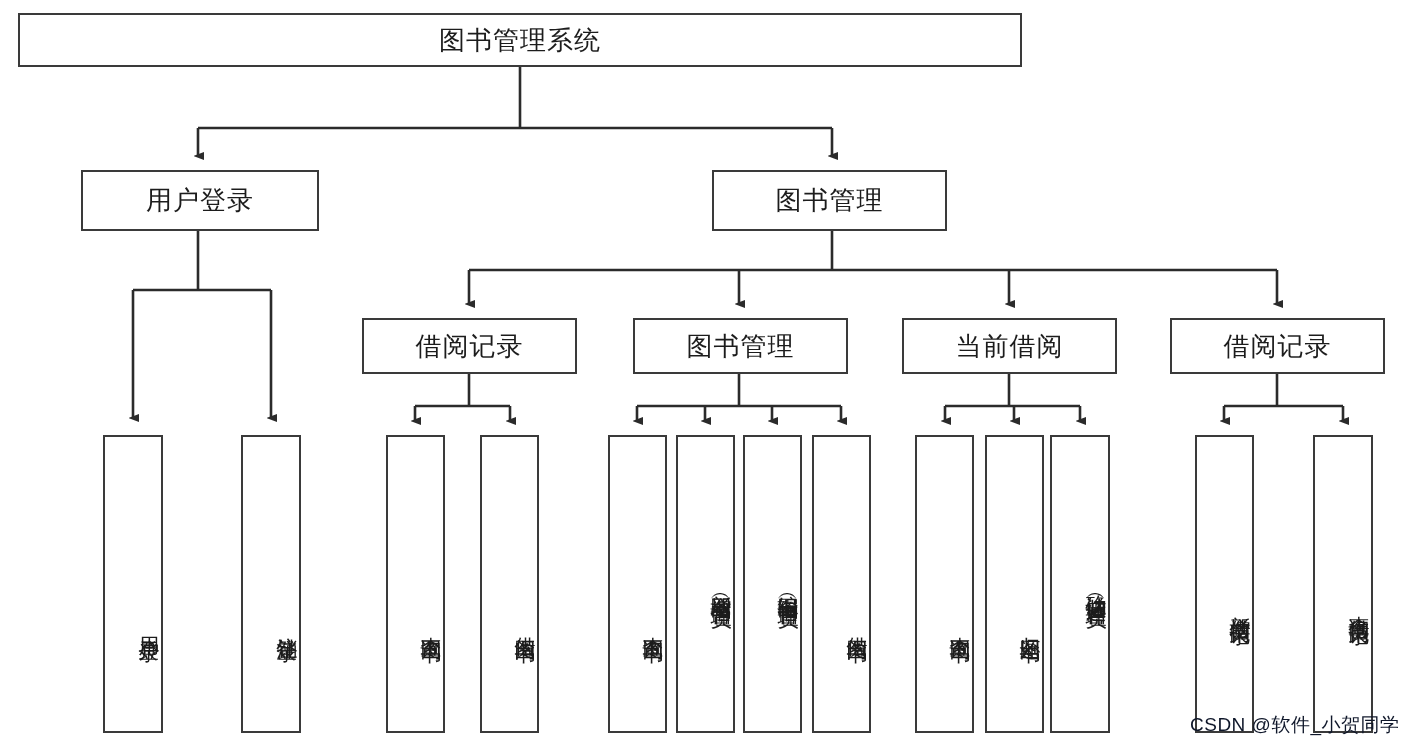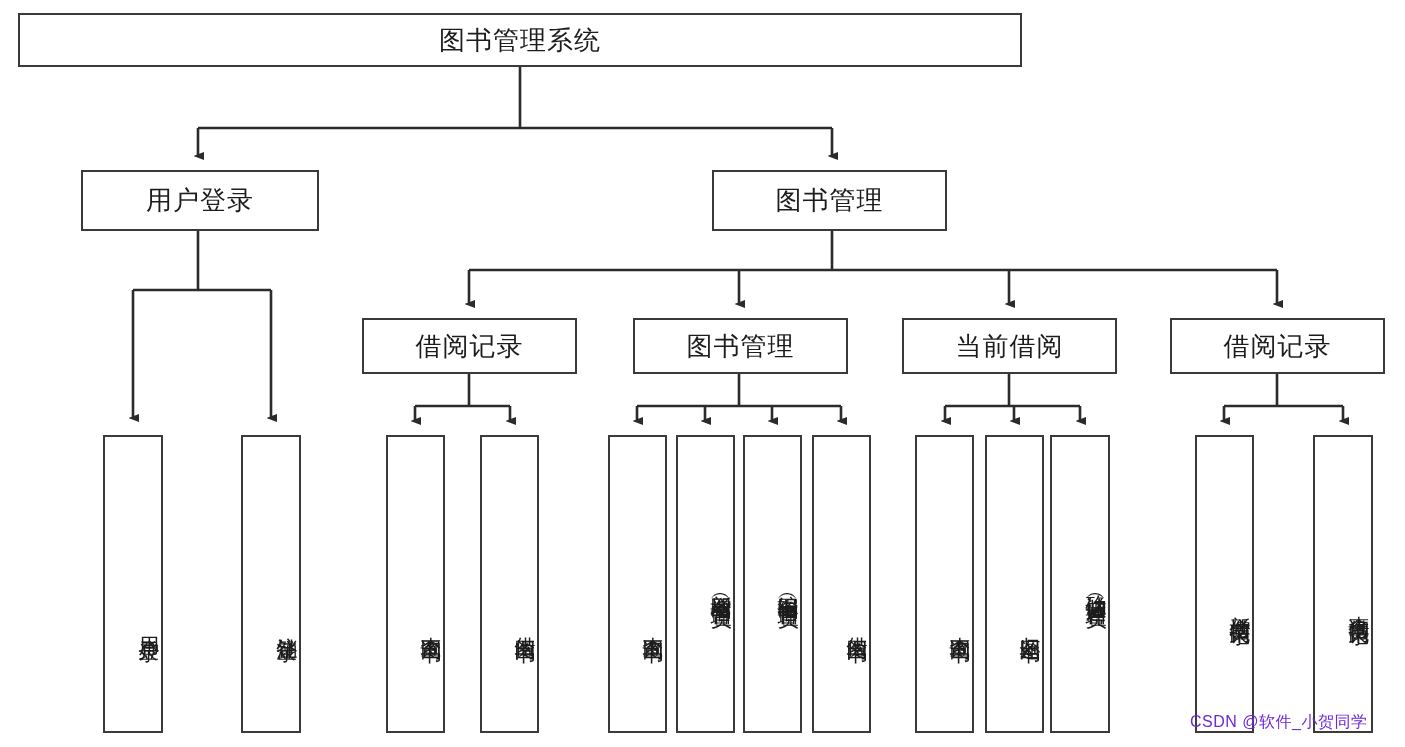--- a/index.html
+++ b/index.html
@@ -50,22 +50,22 @@
     align-items: flex-start;
     justify-content: center;
     padding-top: 10px;
     white-space: nowrap;
   }
   .node-v.top-align {
     padding-top: 6px;
   }
   .watermark {
     position: absolute;
-    font-size: 16px;
-    color: #6d28d9;
+    font-size: 19px;
+    color: #0f172a;
     white-space: nowrap;
     letter-spacing: 0.5px;
   }
 </style>
 </head>
 <body>
 
 <div id="diagram-root">
 
   <svg class="edges" viewBox="0 0 1405 747" xmlns="http://www.w3.org/2000/svg">

